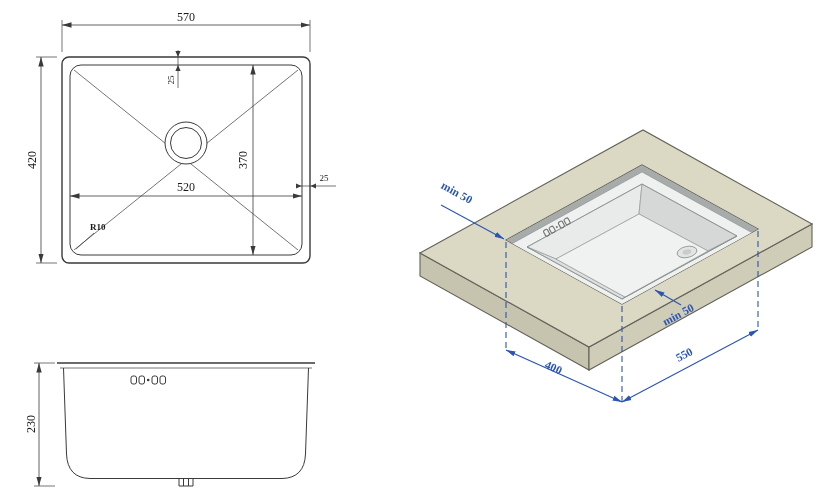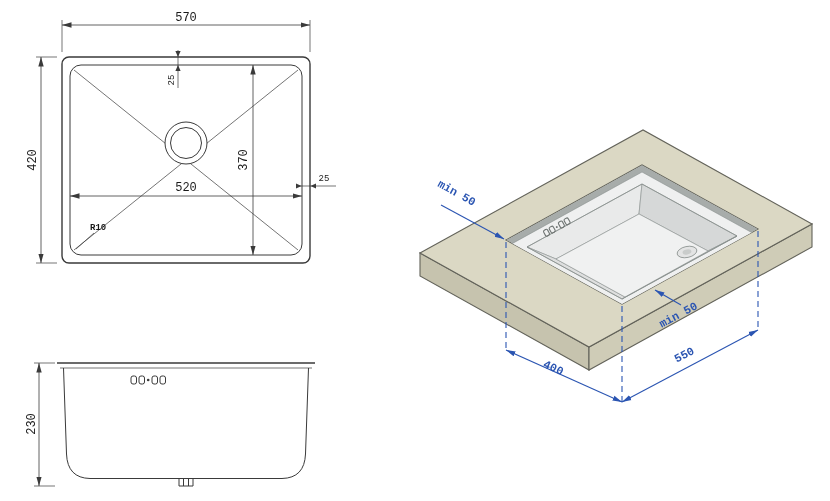--- a/index.html
+++ b/index.html
@@ -1,17 +1,17 @@
 <!DOCTYPE html>
 <html><head>
 <meta charset="utf-8">
 <style>
   html,body{margin:0;padding:0;background:#ffffff;}
   .stage{position:relative;width:830px;height:501px;background:#fff;overflow:hidden;
-         font-family:Liberation Mono, monospace;}
+         font-family:Liberation Serif, serif;}
   svg{display:block;}
   .oline{fill:none;stroke:#3a3a3a;stroke-width:1.4;}
   .oline2{fill:none;stroke:#3a3a3a;stroke-width:1;}
   .thin{fill:none;stroke:#3a3a3a;stroke-width:0.7;}
   .dimln{fill:none;stroke:#3a3a3a;stroke-width:0.8;}
   .arr{fill:#3a3a3a;stroke:none;}
   .dot{fill:#3a3a3a;stroke:none;}
   .drain{fill:#ffffff;stroke:#3a3a3a;stroke-width:1;}
   .dimtxt{font-size:12px;fill:#1a1a1a;}
   .dimtxt-s{font-size:9px;fill:#1a1a1a;}

